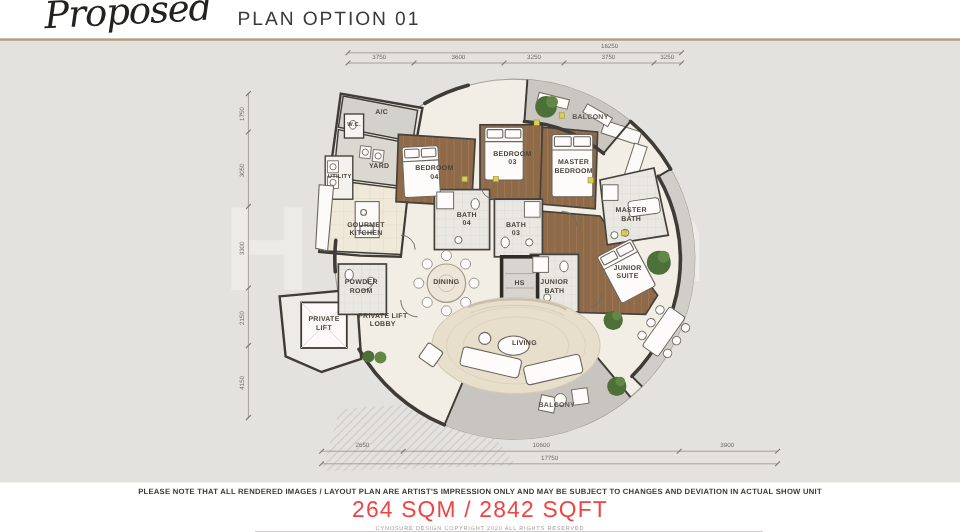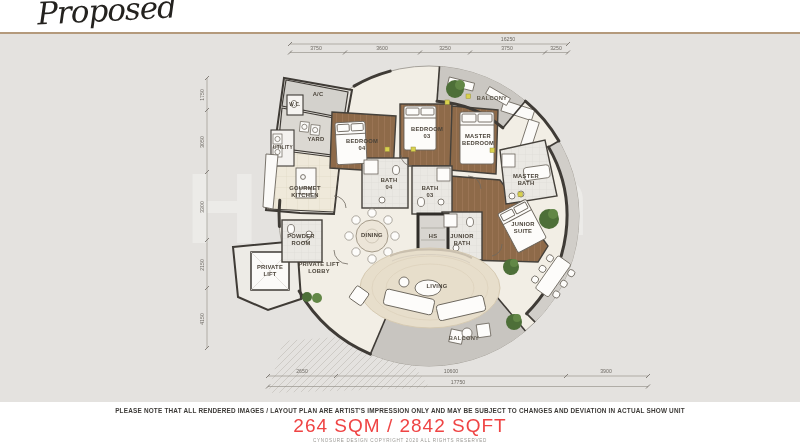--- a/index.html
+++ b/index.html
@@ -327,20 +327,21 @@
   <div class="dim v" style="left:203px;top:207px">3300</div>
   <div class="dim v" style="left:203px;top:265px">2150</div>
   <div class="dim v" style="left:203px;top:319px">4150</div>
   <div class="dim" style="left:302px;top:372px">2650</div>
   <div class="dim" style="left:451px;top:372px">10600</div>
   <div class="dim" style="left:606px;top:372px">3900</div>
   <div class="dim" style="left:458px;top:383px">17750</div>
 
   <div class="header">
     <div class="script-title">Proposed</div>
+    <div class="plain-title">PLAN OPTION 01</div>
   </div>
 
   <div class="footer">
     <div class="disclaimer">PLEASE NOTE THAT ALL RENDERED IMAGES / LAYOUT PLAN  ARE ARTIST'S IMPRESSION ONLY AND MAY BE SUBJECT TO CHANGES AND DEVIATION IN ACTUAL SHOW UNIT</div>
     <div class="area-text">264 SQM / 2842 SQFT</div>
     <div class="copyright">CYNOSURE DESIGN    COPYRIGHT 2020    ALL RIGHTS RESERVED</div>
   </div>
 
 </div>
 

